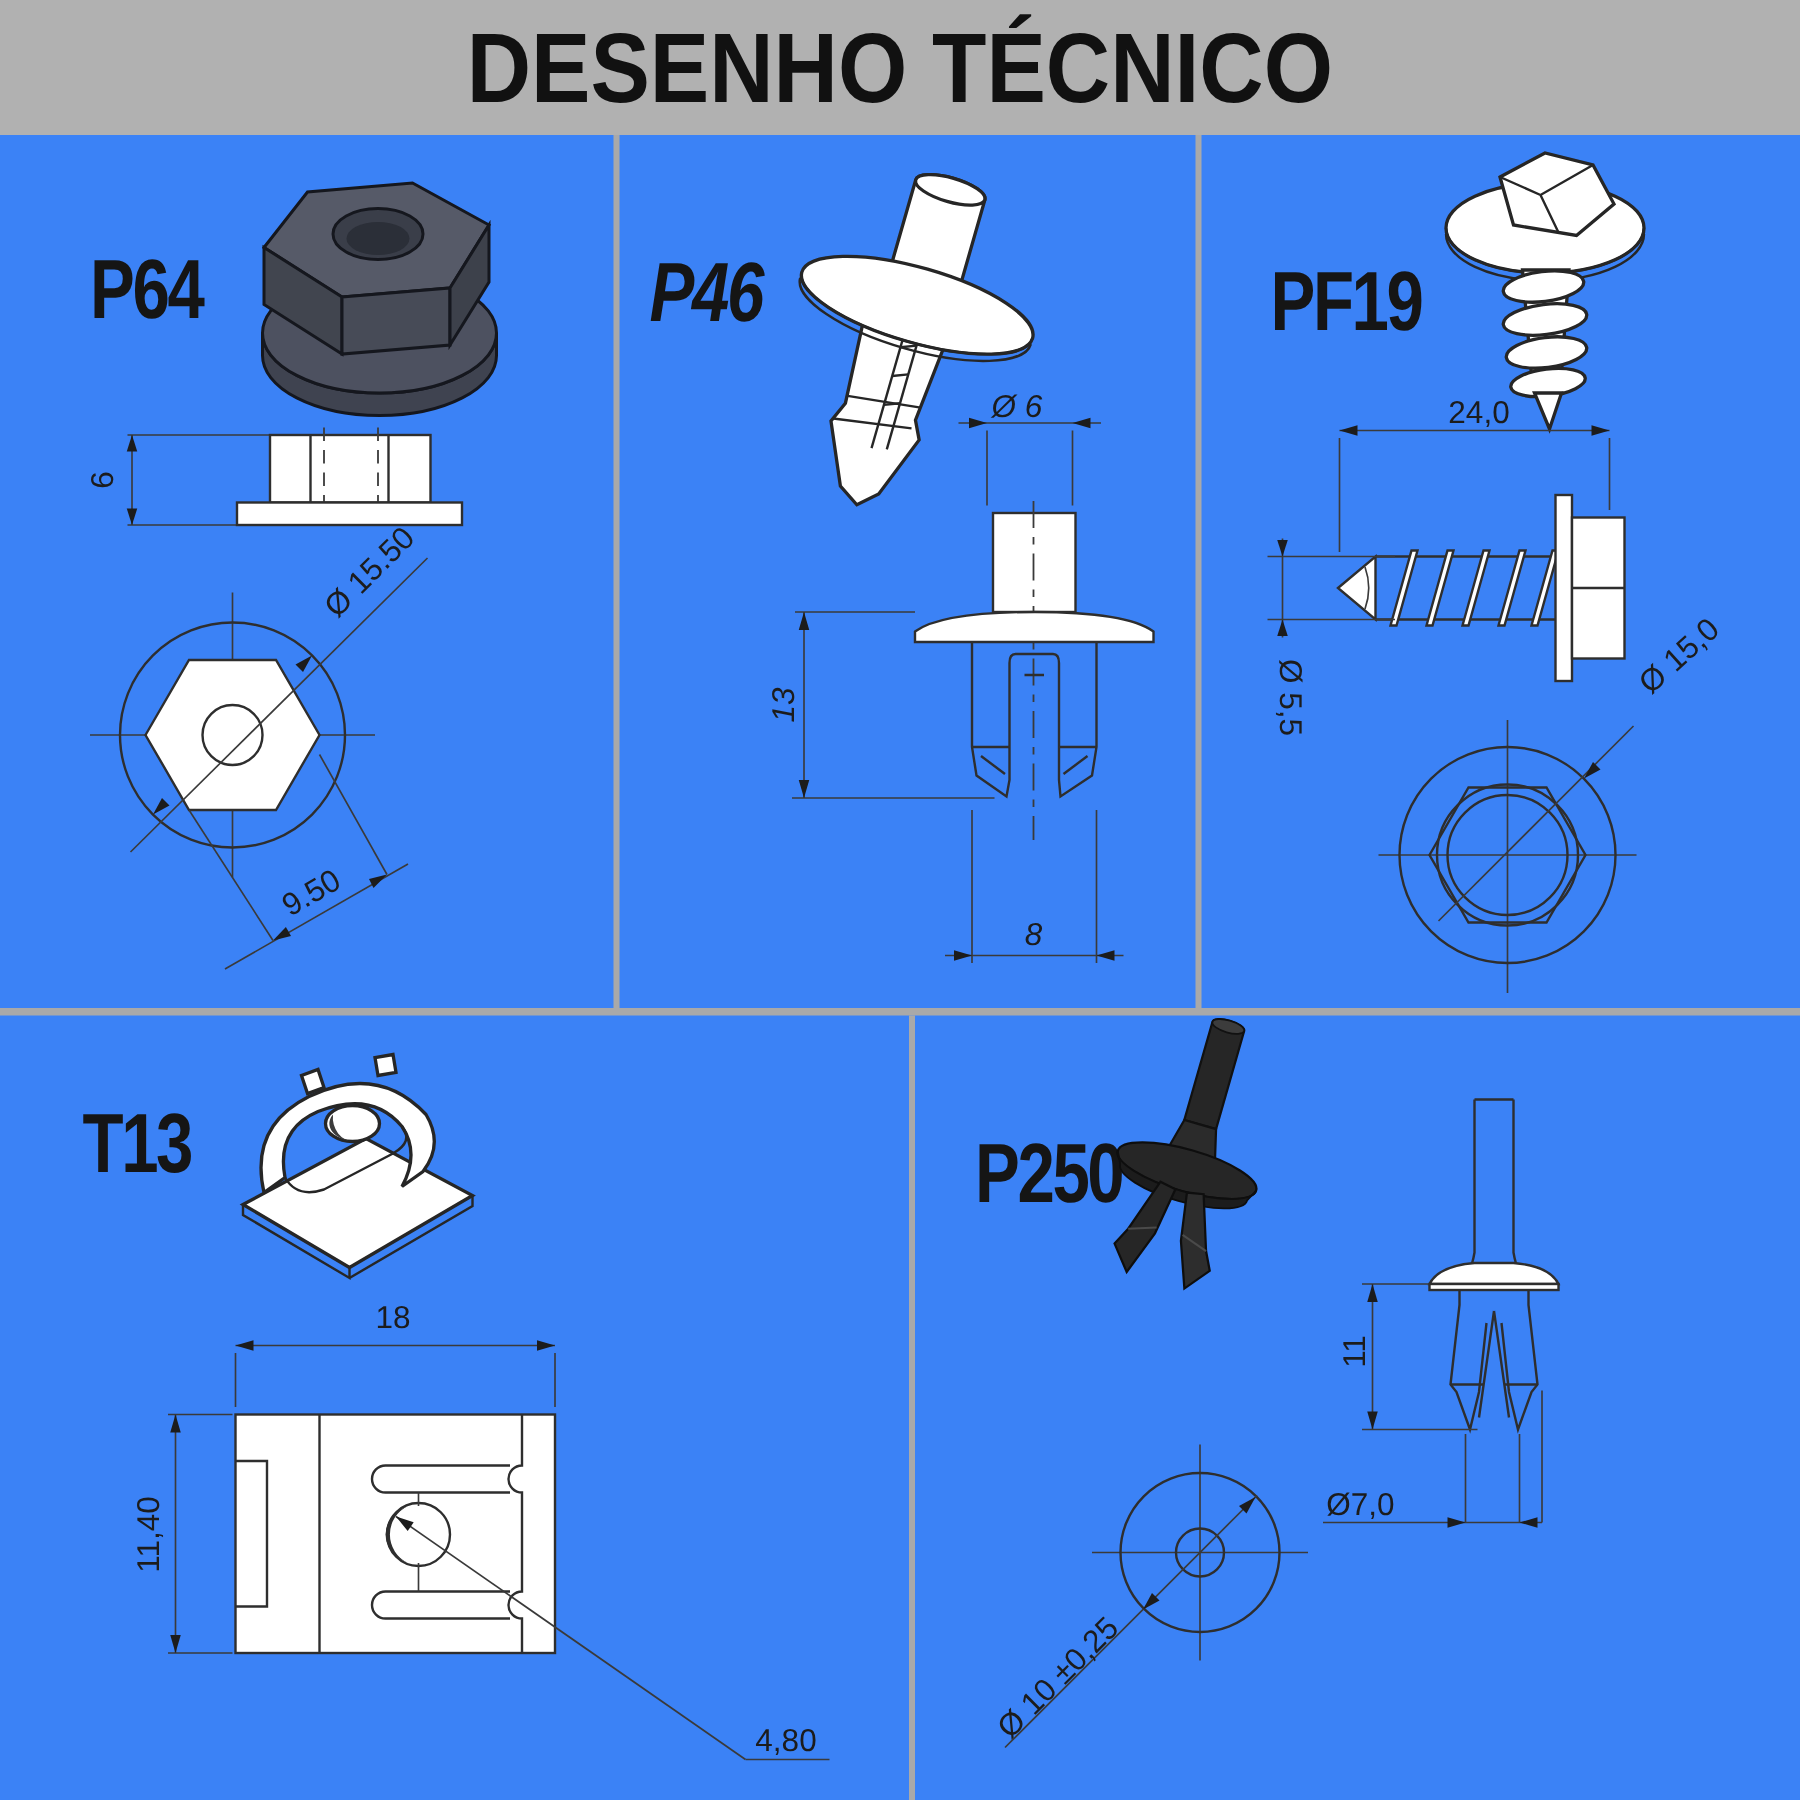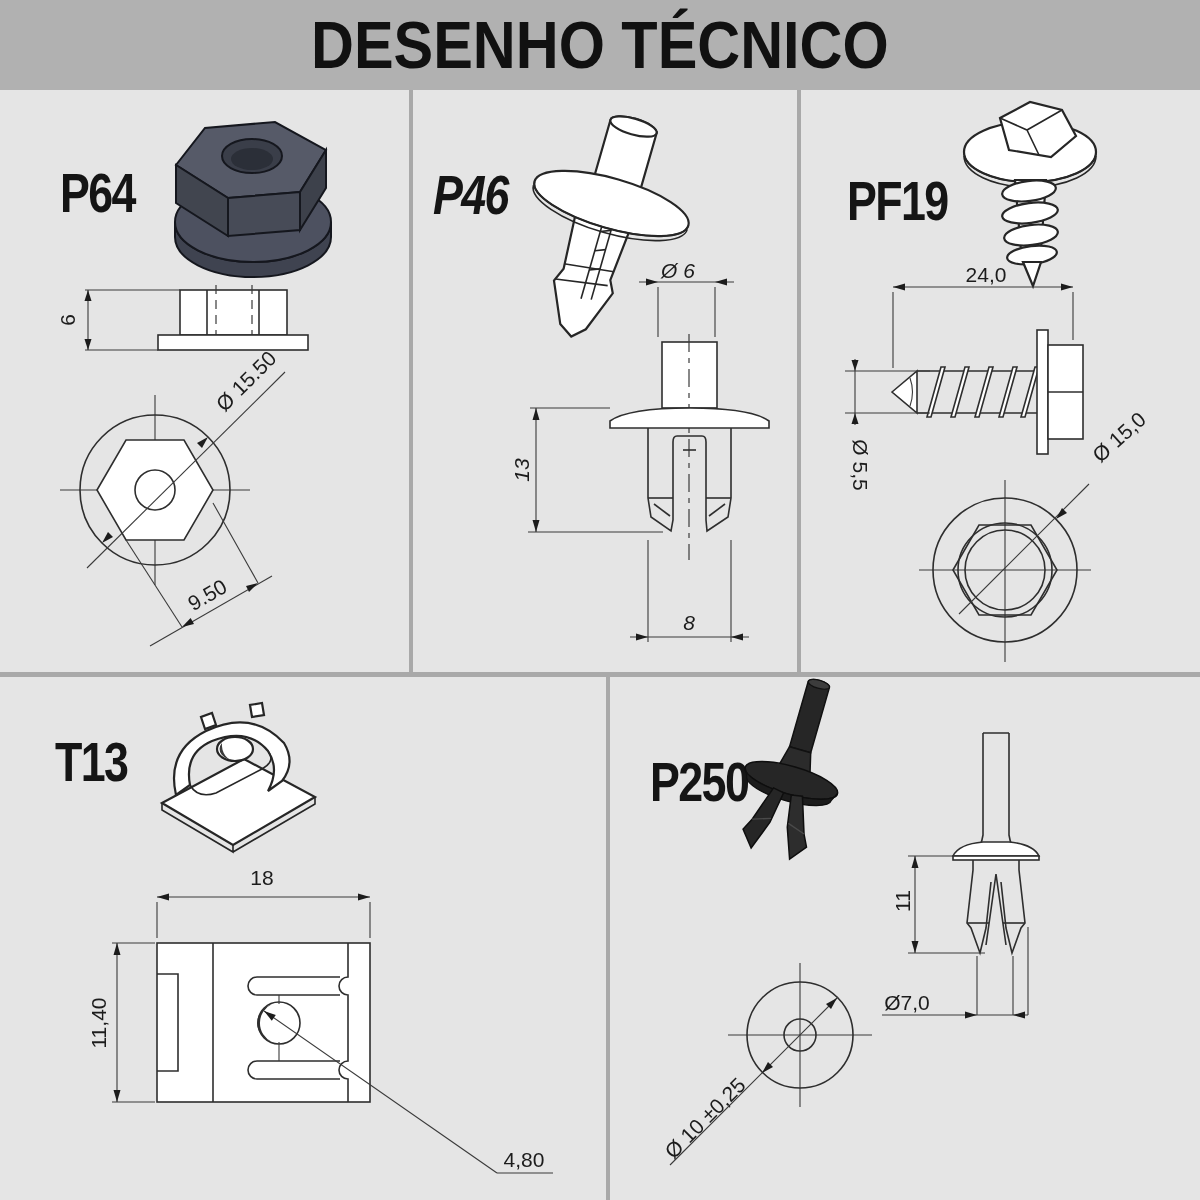--- a/index.html
+++ b/index.html
@@ -1,16 +1,16 @@
 <!DOCTYPE html>
 <html><head>
 <meta charset="utf-8">
 <style>
   html,body{margin:0;padding:0;background:#ffffff;width:1200px;height:1200px;overflow:hidden;}
-  #stage{position:relative;width:1200px;height:1200px;background:#e5e5e5;
+  #stage{position:relative;width:1200px;height:1200px;background:#3b82f6;
          font-family:"Liberation Sans",sans-serif;}
   .header{position:absolute;left:0;top:0;width:1200px;height:90px;background:#b1b1b1;
           display:flex;align-items:center;justify-content:center;}
   .title{font-weight:800;font-size:66px;color:#111;letter-spacing:0px;
          transform:scaleX(0.9);white-space:nowrap;}
   .divider{position:absolute;background:#a9a9a9;}
   .panel{position:absolute;}
   .part-label{position:absolute;font-weight:800;font-size:56px;color:#151515;
               letter-spacing:-2px;transform:scaleX(0.8);transform-origin:0 50%;white-space:nowrap;}
   svg{position:absolute;left:0;top:0;}

